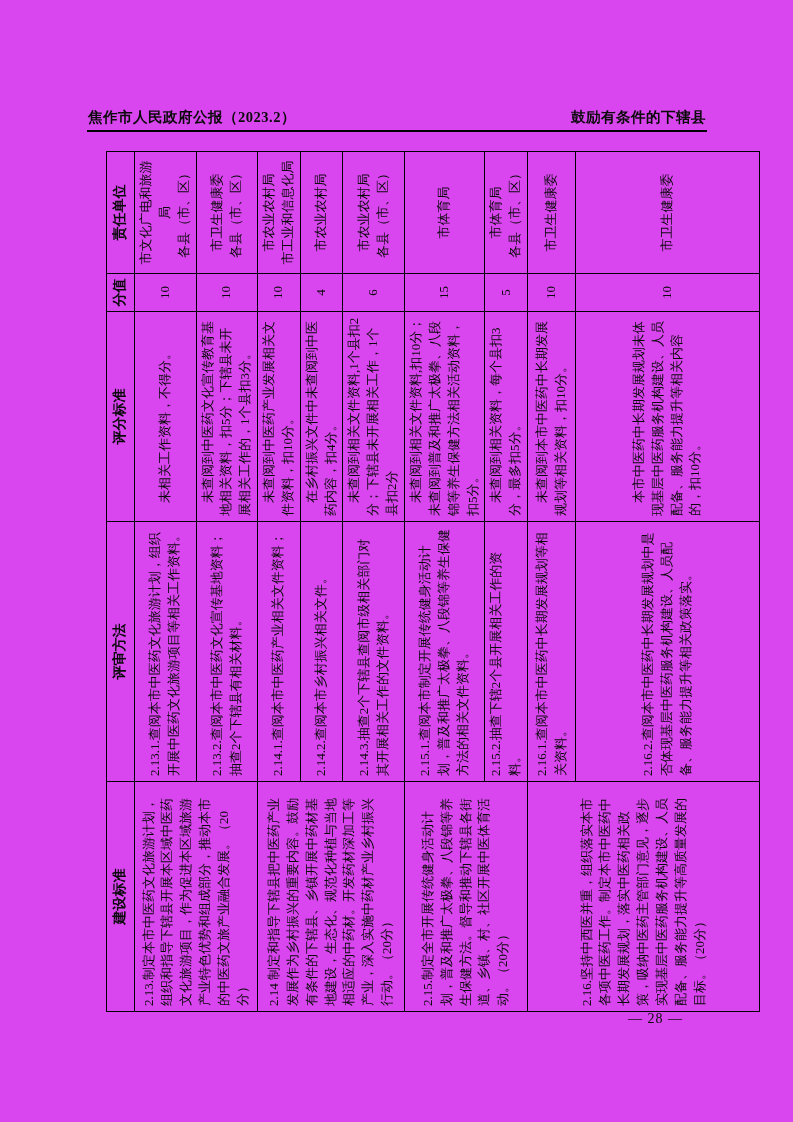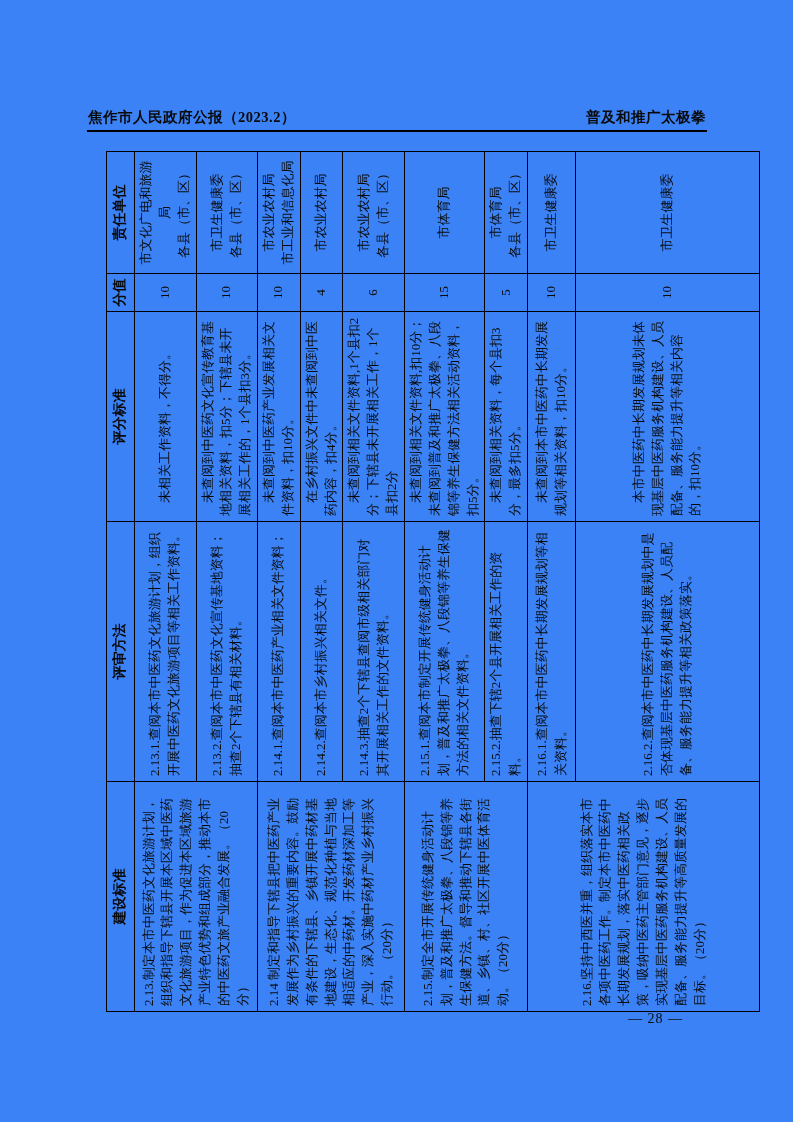--- a/index.html
+++ b/index.html
@@ -1,17 +1,17 @@
 <!DOCTYPE html>
 <html><head>
 <meta charset="utf-8">
 <style>
   html,body{margin:0;padding:0;background:#e9e9e9;}
   .page{
-    position:relative;width:793px;height:1122px;background:#3b82f6;
+    position:relative;width:793px;height:1122px;background:#d946ef;
     font-family:"Liberation Serif", serif;color:#0a0a0a;overflow:hidden;
     margin:0 auto;
   }
   .hdr{
     position:absolute;left:88px;top:108px;width:618px;
     display:flex;justify-content:space-between;align-items:baseline;
     font-weight:bold;font-size:14.5px;letter-spacing:.5px;
   }
   .hdr-rule{position:absolute;left:87px;top:130px;width:620px;height:2px;background:#000;}
   .tbl-wrap{position:absolute;left:106px;top:152px;width:600px;height:858px;}
@@ -41,21 +41,21 @@
     position:absolute;left:628px;top:1011px;font-size:14px;letter-spacing:1px;
   }
 </style>
 </head>
 <body>
 
 <div class="page">
 
   <div class="hdr">
     <span>焦作市人民政府公报（2023.2）</span>
-    <span>普及和推广太极拳</span>
+    <span>鼓励有条件的下辖县</span>
   </div>
   <div class="hdr-rule"></div>
 
   <div class="tbl-wrap">
     <div class="rotor">
       <table class="score">
         <colgroup>
           <col style="width:230px">
             <col style="width:260px">
             <col style="width:210px">

